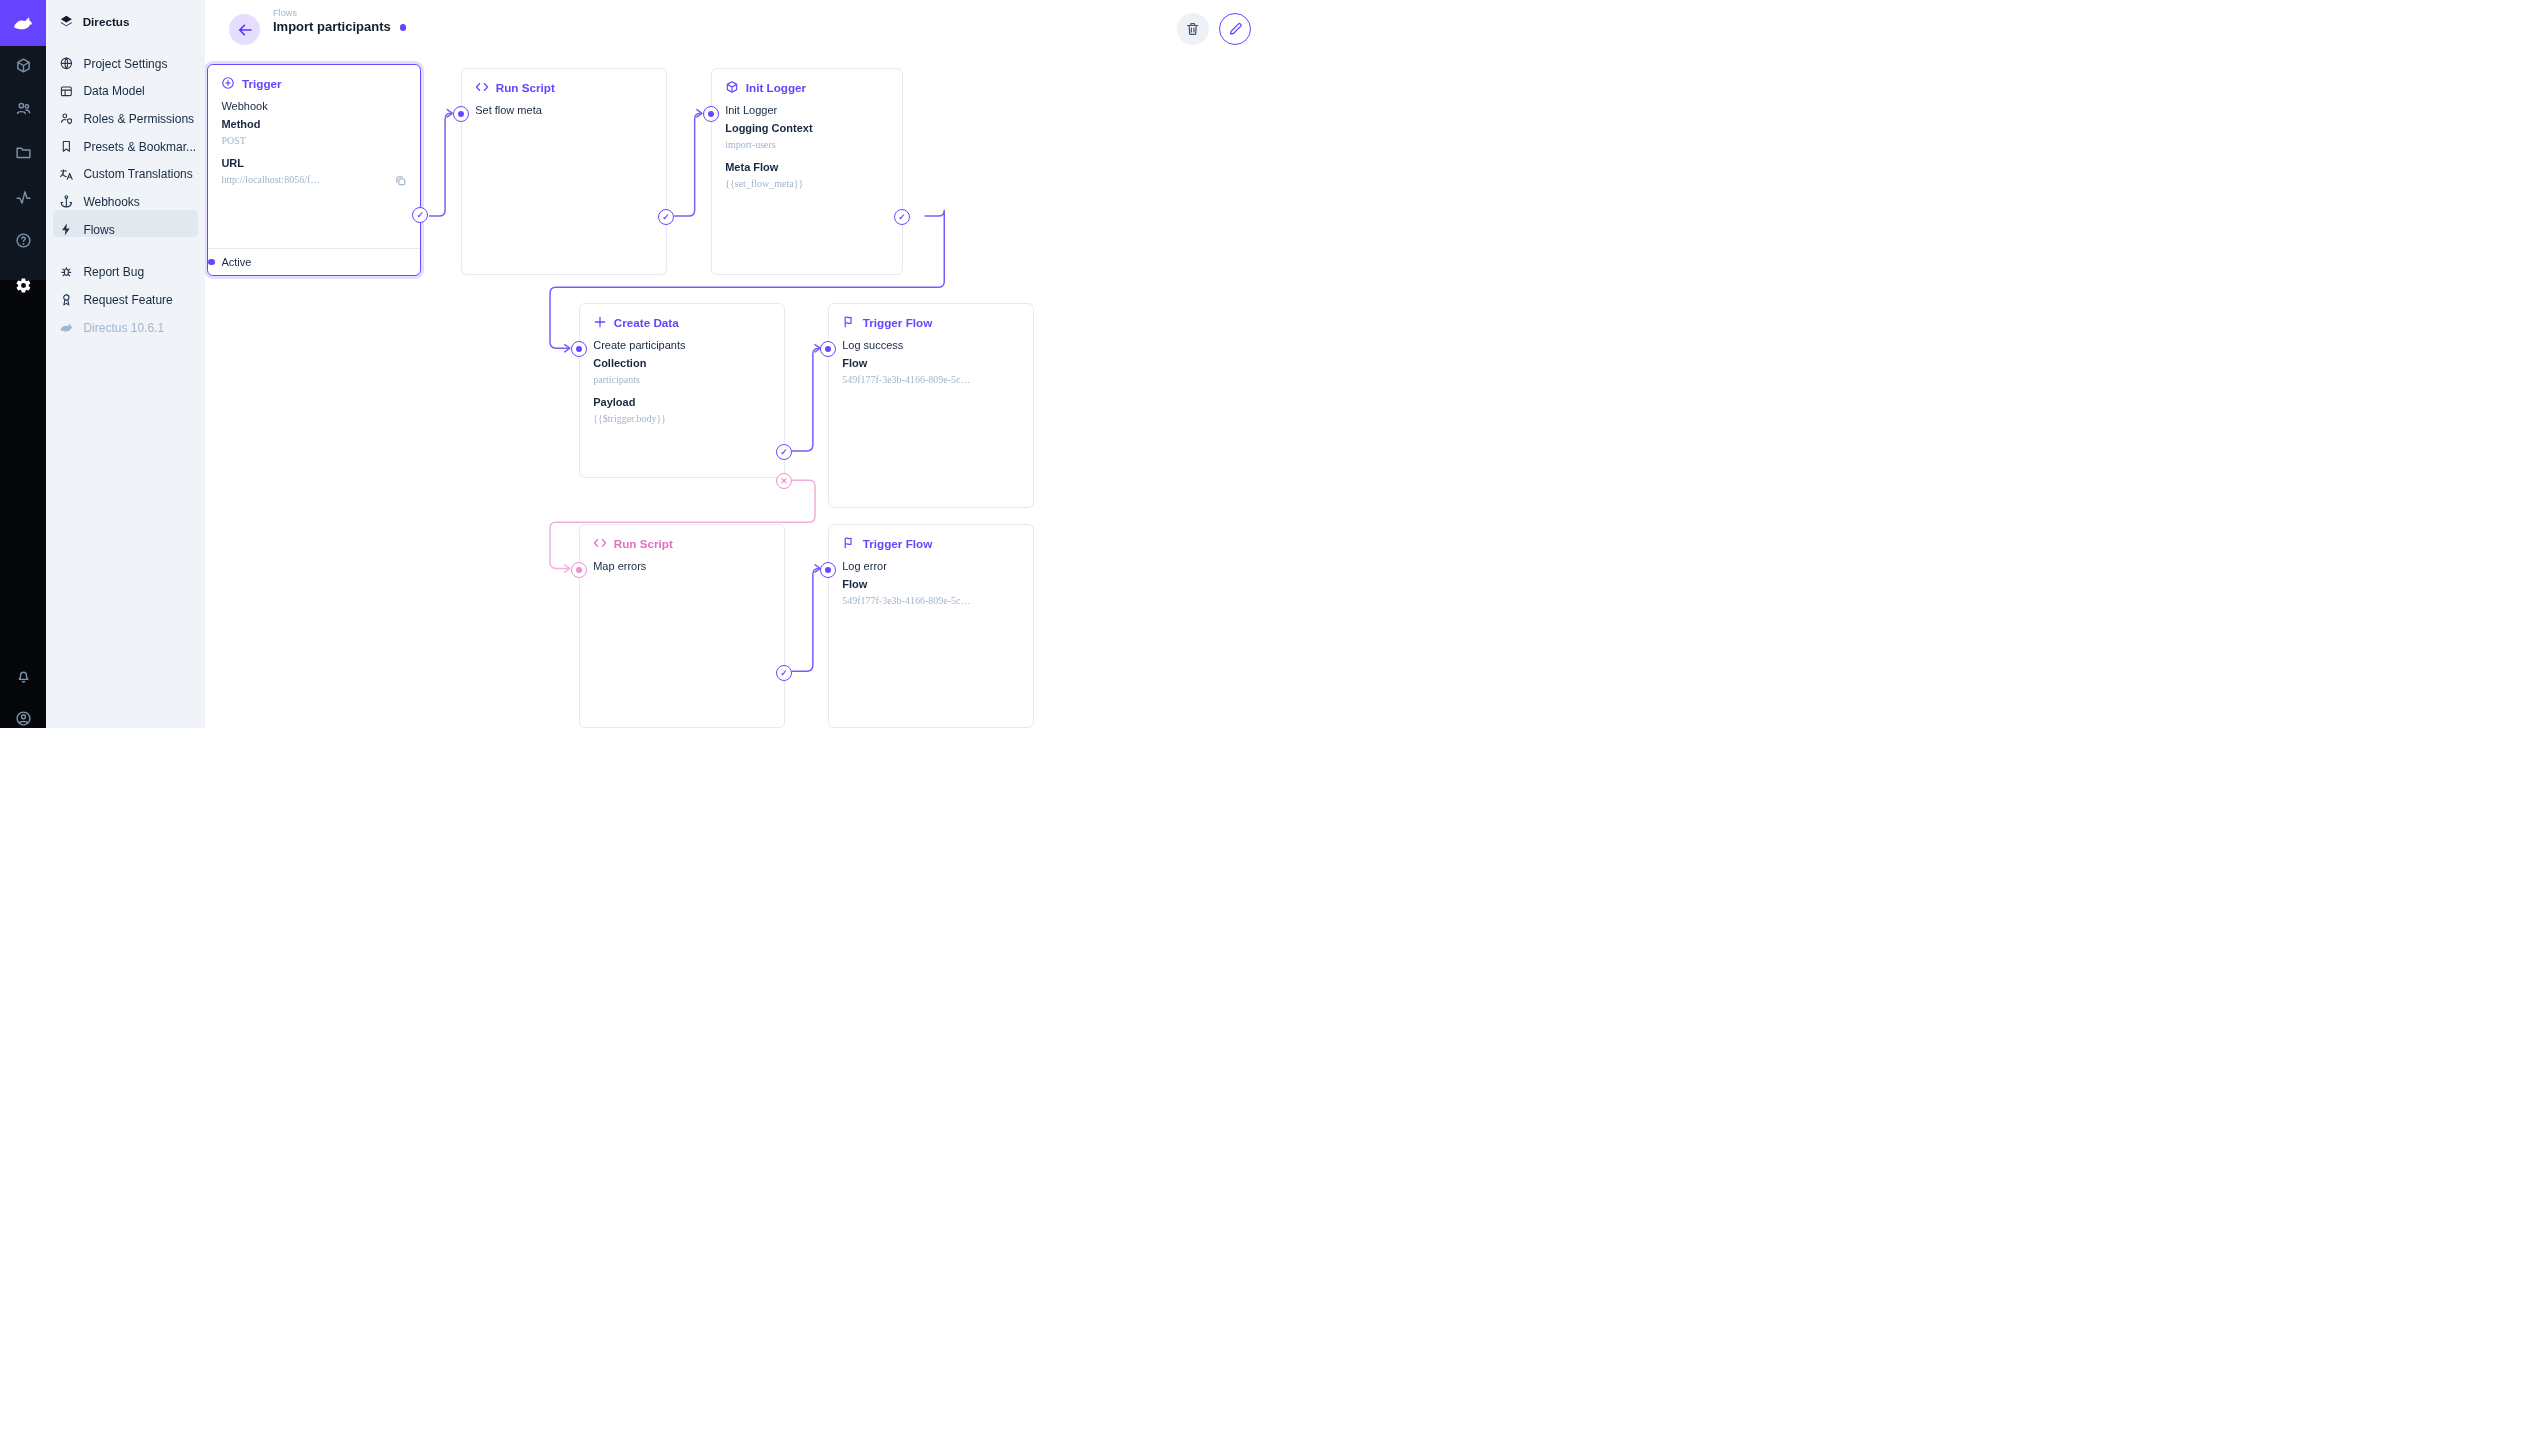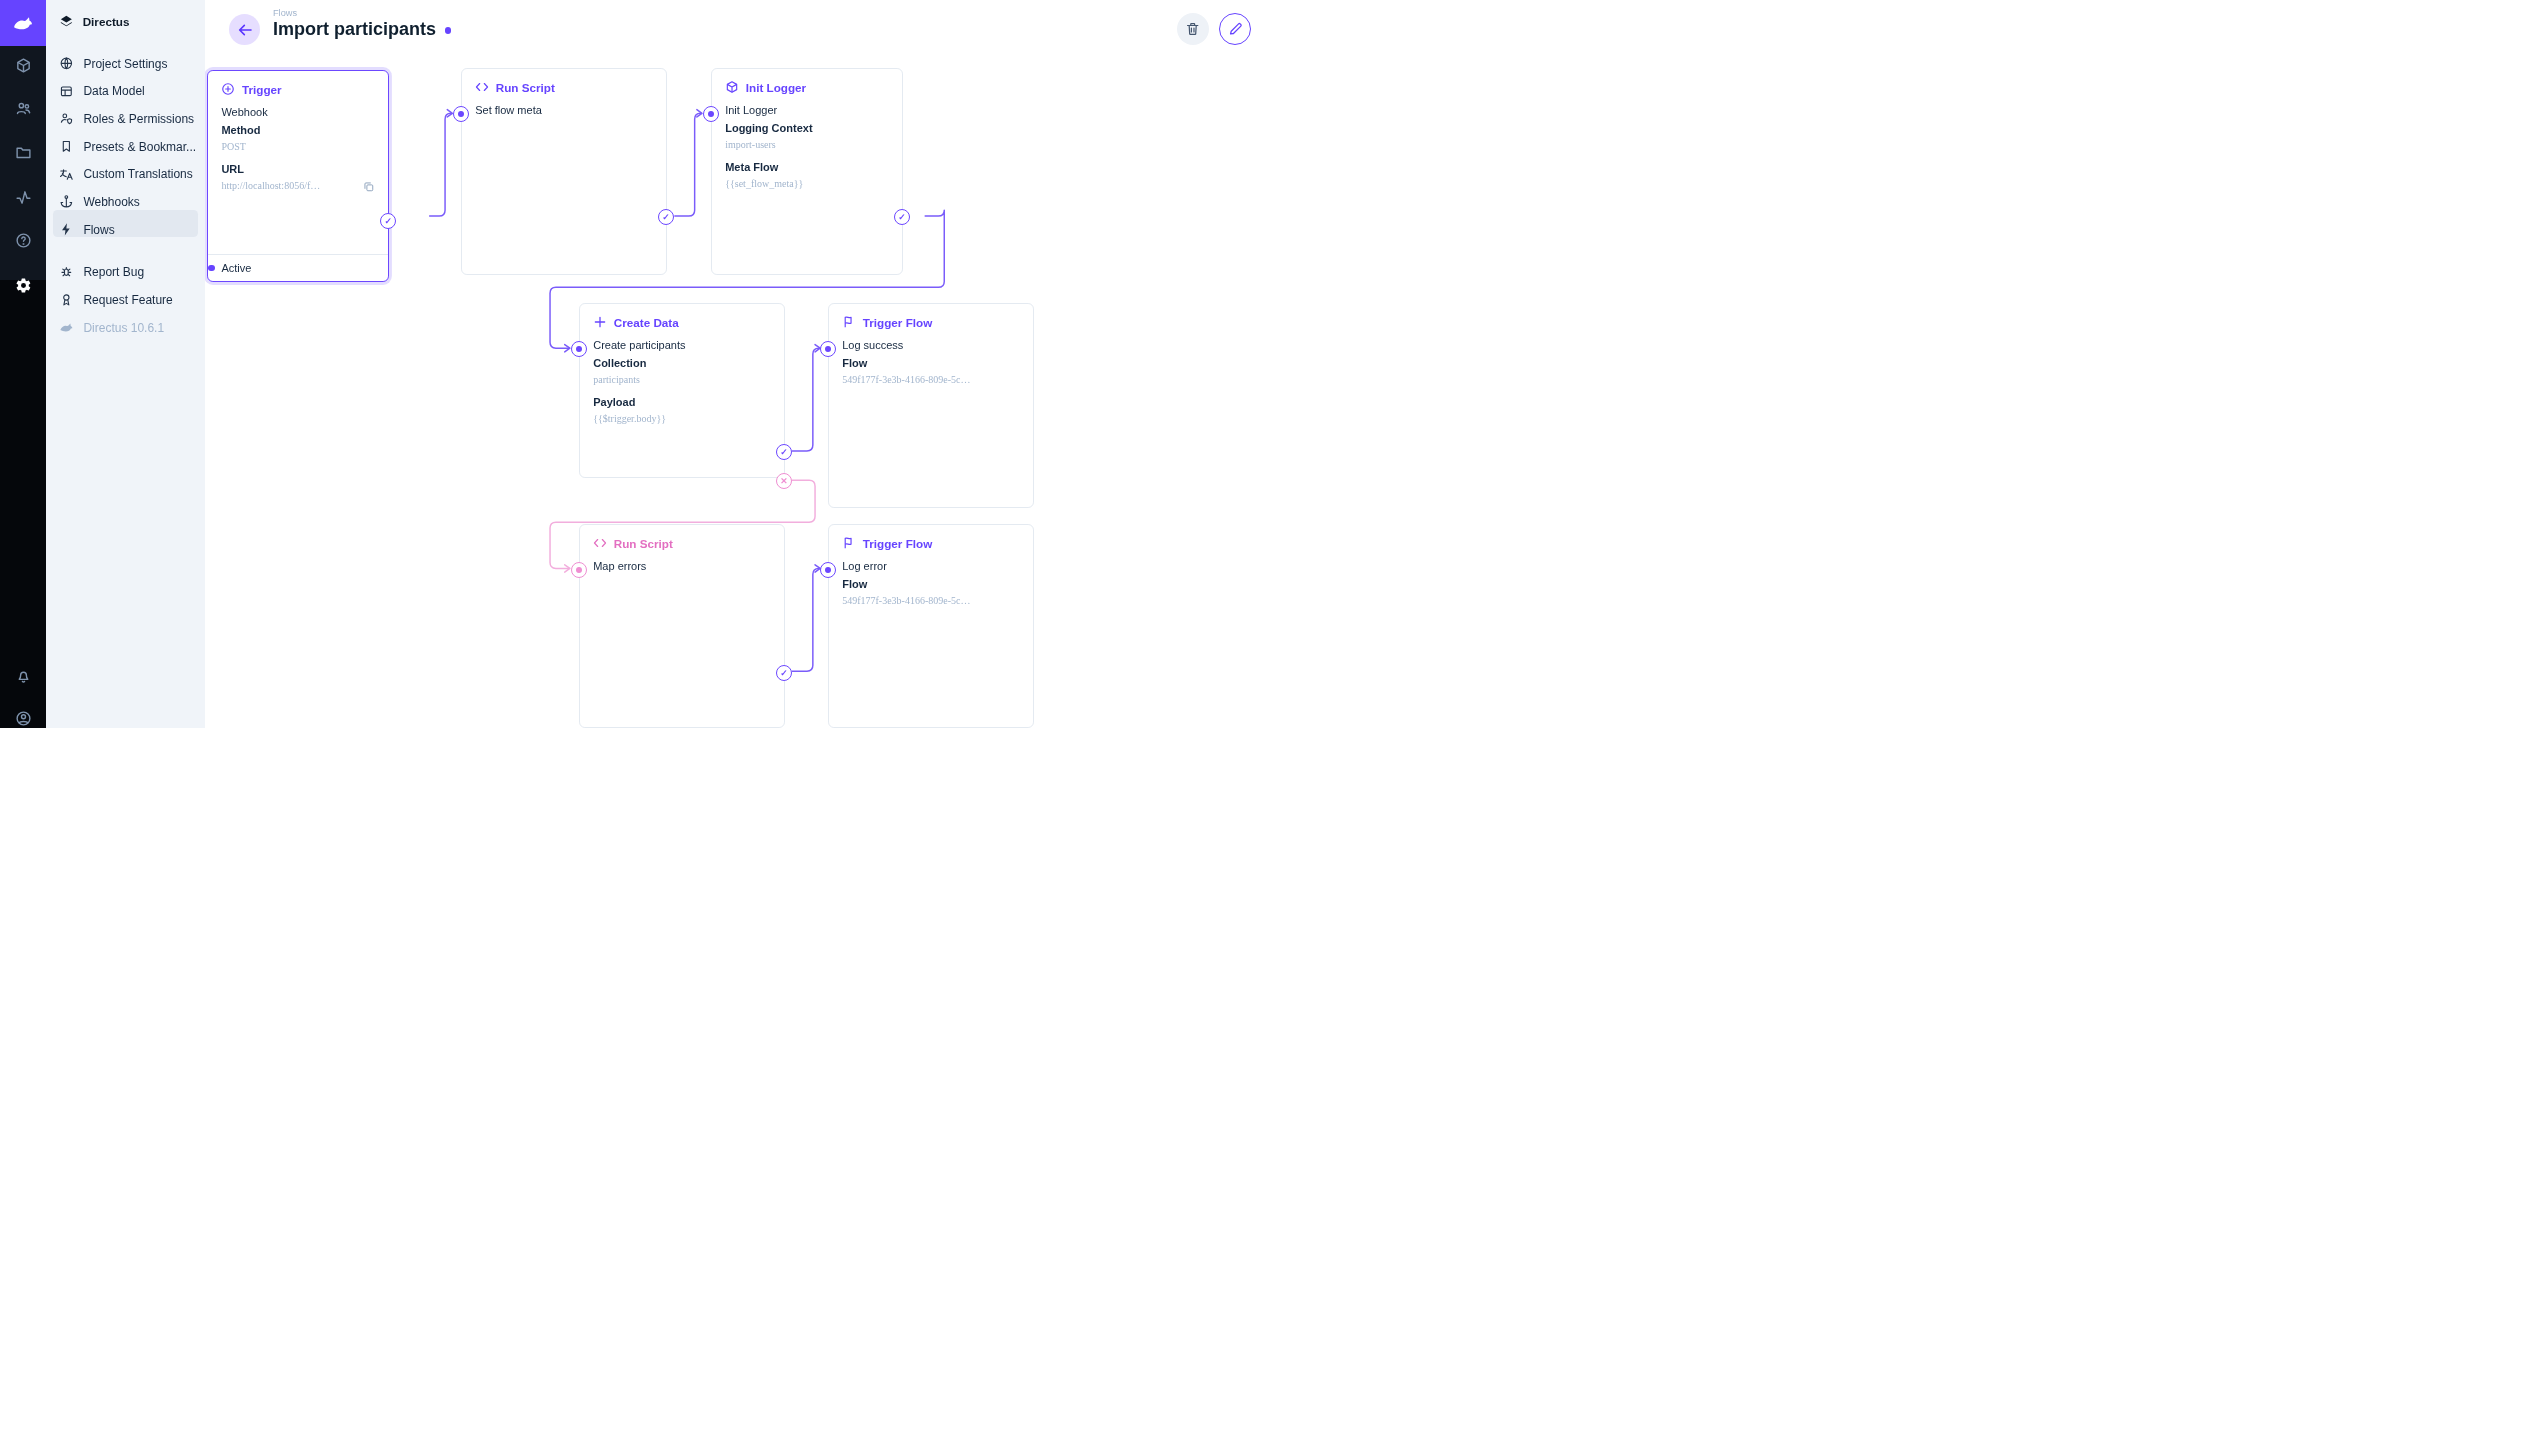--- a/index.html
+++ b/index.html
@@ -25,21 +25,21 @@
   .nav-item.muted { color:#a2b5cd; }
   .nav-item.muted svg { color:#a2b5cd; }
   .nav-gap { height:14px; }
 
   
   .main { position:relative; flex:1; height:100%; background:#ffffff; overflow:hidden; }
 
   .back-btn { position:absolute; left:24px; top:14px; width:31px; height:31px; border-radius:50%; background:#e6deff; color:#5a36ff; display:flex; align-items:center; justify-content:center; cursor:pointer; z-index:5;}
   .back-btn svg { width:16px; height:16px; }
   .crumb { position:absolute; left:68px; top:8px; font-size:9.2px; color:#a2b5cd; z-index:5;}
-  .page-title { position:absolute; left:68px; top:19px; font-size:18px; font-weight:bold; color:#10202f; z-index:5; display:flex; align-items:center; gap:8.8px;}
+  .page-title { position:absolute; left:68px; top:19px; font-size:13px; font-weight:bold; color:#10202f; z-index:5; display:flex; align-items:center; gap:8.8px;}
   .title-dot { width:6.6px; height:6.6px; border-radius:50%; background:#6644ff; margin-top:2.2px; }
   .hdr-actions { position:absolute; right:17.6px; top:13.2px; display:flex; gap:10.3px; z-index:5; }
   .circ-btn { width:32px; height:32px; border-radius:50%; display:flex; align-items:center; justify-content:center; cursor:pointer; }
   .circ-btn.gray { background:#eef2f7; color:#44566e; }
   .circ-btn.outline { background:#fff; border:1.5px solid #6644ff; color:#6644ff; }
   .circ-btn svg { width:15.4px; height:15.4px; }
 
   
   .canvas { position:absolute; inset:0; }
   .wires { position:absolute; left:0; top:0; pointer-events:none; }
@@ -251,21 +251,21 @@
           <path d="M831 469 L838 474 L831 479"></path>
           <path d="M800 914 H820 Q828 914 828 906 V782 Q828 774 836 774 H837"></path>
           <path d="M831 769 L838 774 L831 779"></path>
         </g>
         <g fill="none" stroke="#f2aedd" stroke-width="2" stroke-linecap="round" stroke-linejoin="round">
           <path d="M800 654 H823 Q831 654 831 662 V703 Q831 711 823 711 H478 Q470 711 470 719 V766 Q470 774 478 774 H496"></path>
           <path d="M490 769 L497 774 L490 779"></path>
         </g>
       </svg>
 
-      <div class="panel selected" style="left:2.2px;top:70px;width:182px;height:212px">
+      <div class="panel selected" style="left:2.2px;top:64px;width:214px;height:212px">
         <div class="p-head">
           <svg viewBox="0 0 24 24" fill="none" stroke="currentColor" stroke-width="2" stroke-linecap="round">
               <circle cx="12" cy="12" r="9"></circle>
               <path d="M12 8v8M8 12h8"></path>
             </svg>
           <span>Trigger</span>
         </div>
         <div class="p-body">
           <div class="p-row">Webhook</div>
           <div class="p-row label">Method</div>

